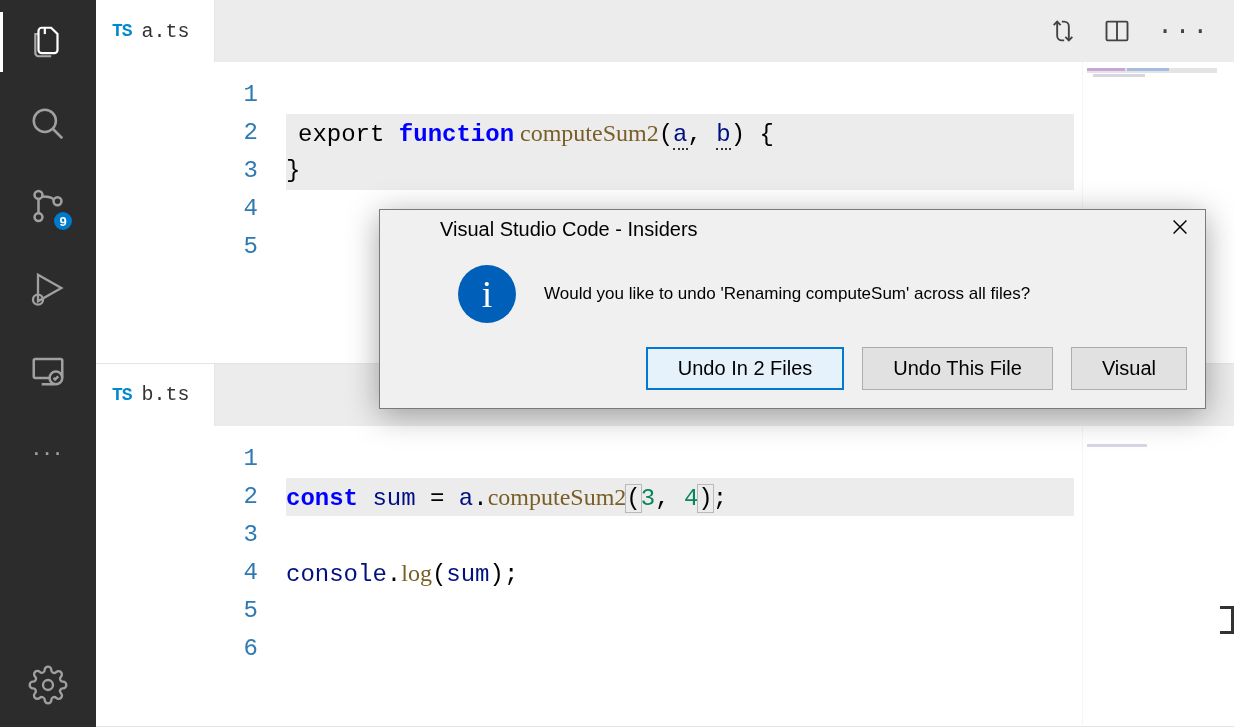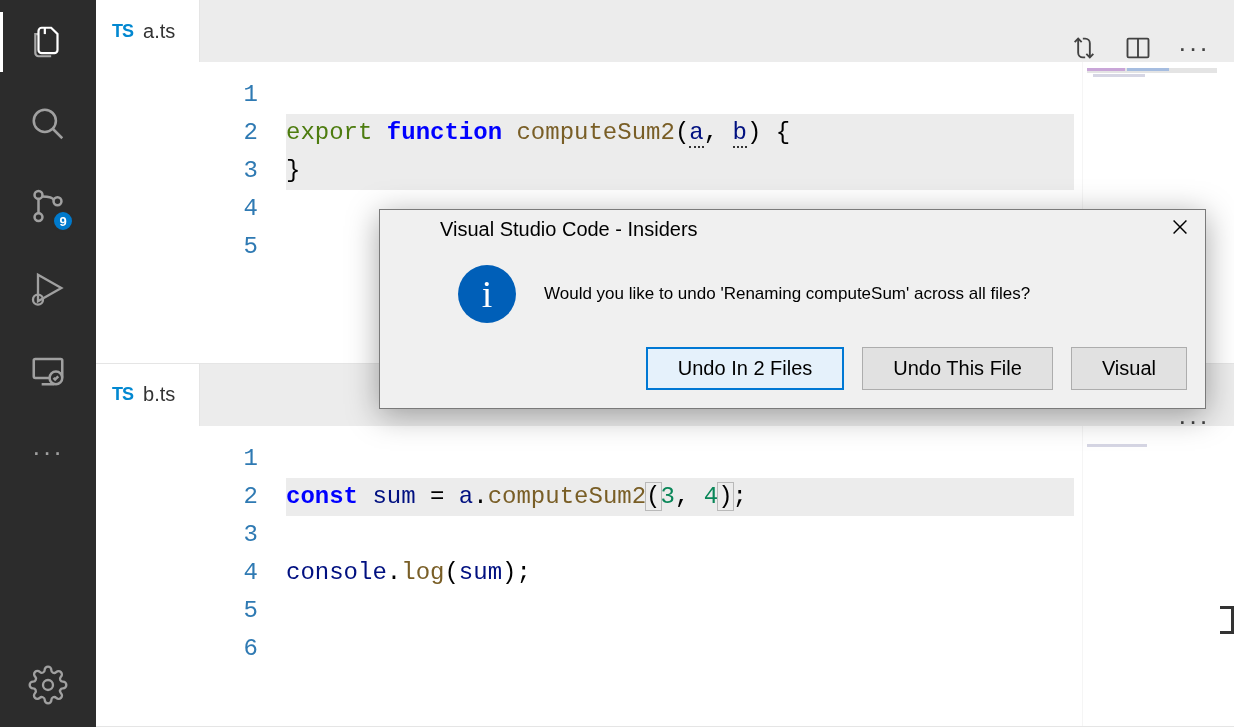--- a/index.html
+++ b/index.html
@@ -15,39 +15,39 @@
   .badge { position: absolute; bottom: -2px; right: -2px; background: #007acc; color: #fff; border-radius: 50%; min-width: 22px; height: 22px; font-size: 13px; display: flex; align-items: center; justify-content: center; border: 2px solid #2c2c2c; font-weight: 600; }
   .activity-bottom { position: absolute; bottom: 18px; left: 0; right: 0; display: flex; flex-direction: column; align-items: center; }
   .activity-bottom .activity-item { margin-bottom: 0; margin-top: 34px; }
 
   
   .main { flex: 1; display: flex; flex-direction: column; height: 100%; position: relative; }
 
   .editor-group { flex: 1; display: flex; flex-direction: column; border-bottom: 1px solid #e5e5e5; position: relative; }
   .editor-group:last-child { border-bottom: none; }
 
-  .tab-bar { height: 62px; display: flex; align-items: flex-end; background: #ececec; position: relative; }
+  .tab-bar { height: 62px; display: flex; align-items: center; background: #ececec; position: relative; font-family: Liberation Mono, monospace; }
   .tab { height: 100%; background: #ffffff; display: flex; align-items: center; padding: 0 24px 0 16px; border-right: 1px solid #e5e5e5; gap: 10px; cursor: pointer; }
   .tab .tab-name { font-size: 20px; color: #333; }
   .ts-badge { color: #0288d1; font-weight: 700; font-size: 18px; letter-spacing: -1px; }
   .tab-actions { margin-left: auto; display: flex; align-items: center; gap: 26px; padding-right: 24px; }
   .tab-actions svg { stroke: #424242; }
   .ellipsis { font-size: 26px; color: #424242; cursor: pointer; letter-spacing: 2px; line-height: 10px; }
 
   .editor-body { flex: 1; background: #fff; display: flex; font-family: Consolas, "Courier New", monospace; font-size: 24px; position: relative; }
   .gutter { width: 190px; text-align: right; padding-right: 28px; padding-top: 14px; color: #2f7ab3; user-select: none; }
   .line-no { height: 38px; line-height: 38px; }
   .code { flex: 1; padding-top: 14px; margin-right: 160px; }
   .code-line { height: 38px; line-height: 38px; white-space: pre; }
   .hl { background: #ececec; }
   .ws { color: #d0d0d0; }
 
   .tok-kw { color: #0000ff; font-weight: bold; }
-  .tok-kw2 { color: #4d7c0f; }
-  .tok-fn { color: #795e26; }
+  .tok-kw2 { color: #000000; padding-left: 12px; }
+  .tok-fn { color: #795e26; font-family: Liberation Serif, serif; }
   .tok-var { color: #001080; }
   .tok-str { color: #a31515; }
   .tok-num { color: #098658; }
   .tok-punc { color: #000000; }
   .tok-dot { border-bottom: 2px dotted #333; }
   .bracket-box { outline: 1px solid #b9b9b9; }
   .cursor-marker { position: absolute; right: 0; top: 180px; width: 14px; height: 28px; border: 3px solid #333; border-left: none; }
 
   .minimap { position: absolute; right: 0; top: 0; width: 152px; height: 100%; background: #fff; border-left: 1px solid #f5f5f5; }
   .minimap-blob { position: absolute; height: 3px; background: #d6d6e4; }

